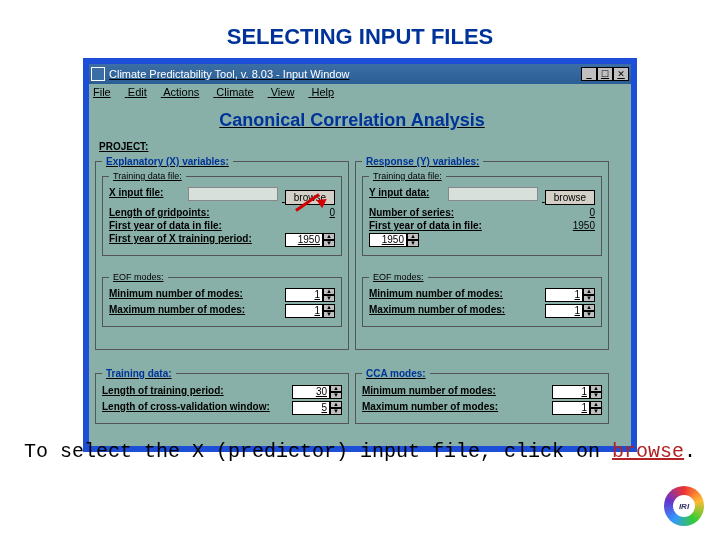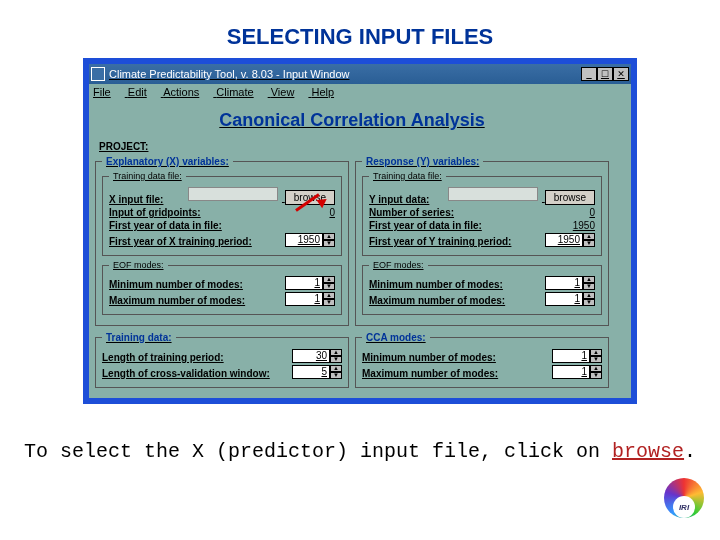--- a/index.html
+++ b/index.html
@@ -11,40 +11,40 @@
   .titlebar-text { flex: 1; }
   .winbtns { display: flex; gap: 0; }
   .winbtn { width: 16px; height: 14px; background: #c0c0c0; border: 1px solid #000; font-size: 9px; line-height: 12px; text-align: center; color:#000; }
   .menubar { background: #88b0a8; font-size: 11px; padding: 2px 4px; color: #000; }
   .menubar span { margin-right: 14px; }
   .workarea { padding: 4px 22px 6px 6px; background: #88b0a8; font-size: 10px; color: #000; }
   .main-heading { text-align: center; font-weight: bold; font-size: 18px; color: #003399; padding: 6px 0 8px 0; }
   .project-row { font-size: 10px; font-weight: bold; padding: 2px 0 4px 4px; }
   .cols { display: flex; gap: 6px; }
   .col { flex: 1; }
-  fieldset { border: 1px solid #555; padding: 4px 6px 6px 6px; margin-bottom: 4px; position: relative; }
+  fieldset { border: 1px solid #555; padding: 4px 6px 6px 6px; margin-bottom: 16px; position: relative; }
   legend { color: #003399; font-weight: bold; font-size: 10px; padding: 0 4px; }
   .inner-legend { color: #000; font-size: 9px; font-weight: normal; }
-  .row { display: flex; align-items: flex-end; font-size: 10px; margin: 2px 0; justify-content: space-between; }
+  .row { display: flex; align-items: flex-start; font-size: 10px; margin: 2px 0; justify-content: space-between; }
   .label { font-weight: bold; font-size: 10px; }
   .btn { background: #d4d0c8; border: 1px solid #000; font-size: 10px; padding: 1px 8px; }
   .val { text-align: right; min-width: 30px; display: inline-block; }
   .spin { display: inline-flex; align-items: stretch; }
   .spin-input { width: 38px; height: 14px; border: 1px solid #000; background: #fff; font-size: 10px; text-align: right; padding-right: 2px; }
   .spin-btns { display: flex; flex-direction: column; }
   .spin-btn { width: 12px; height: 7px; background: #c0c0c0; border: 1px solid #000; font-size: 6px; line-height: 5px; text-align: center; }
   .fileinput { display:inline-block; width:90px; height:14px; border:1px solid #888; background:#d8e0dc; margin-right:4px; }
   .bottom-row { display: flex; gap: 6px; margin-top: 2px; }
   .bottom-row fieldset { flex: 1; }
   .arrow { position: absolute; left: 296px; top: 209px; pointer-events:none; }
   .arrow-line { width: 28px; height: 3px; background: #d40000; transform: rotate(-35deg); transform-origin: left center; }
   .arrow-head { position:absolute; left:22px; top:-12px; width:0; height:0; border-left:5px solid transparent; border-right:5px solid transparent; border-bottom:9px solid #d40000; transform: rotate(55deg); }
   .caption { text-align: center; font-size: 20px; color: #000; position: absolute; width: 100%; top: 440px; font-family: Liberation Mono, monospace; }
   .caption .hl { color: #b22222; text-decoration: underline; }
-  .logo { position:absolute; right:16px; bottom:22px; width:40px; height:40px; border-radius:50%; background: conic-gradient(#e33,#fb3,#3c3,#39f,#63c,#e33); display:flex; align-items:flex-end; justify-content:center; }
+  .logo { position:absolute; right:16px; bottom:14px; width:40px; height:40px; border-radius:50%; background: conic-gradient(#e33,#fb3,#3c3,#39f,#63c,#e33); display:flex; align-items:center; justify-content:center; }
   .logo-inner { width:22px; height:22px; border-radius:50%; background:#fff; display:flex; align-items:center; justify-content:center; font-size:8px; font-weight:bold; color:#336; font-style:italic; }
 </style>
 </head>
 <body>
 
 <div class="slide-title">SELECTING INPUT FILES</div>
 
 <div class="app">
   <div class="titlebar">
     <span class="titlebar-icon"></span>
@@ -75,21 +75,21 @@
           <fieldset>
             <legend class="inner-legend">Training data file:</legend>
             <div class="row">
               <span class="label">X input file:</span>
               <span>
                 <span class="fileinput"></span>
                 <button class="btn">browse</button>
               </span>
             </div>
             <div class="row">
-              <span class="label">Input of gridpoints:</span>
+              <span class="label">Length of gridpoints:</span>
               <span class="val">0</span>
             </div>
             <div class="row">
               <span class="label">First year of data in file:</span>
               <span class="val"></span>
             </div>
             <div class="row">
               <span class="label">First year of X training period:</span>
               <span class="spin">
                 <span class="spin-input">1950</span>
@@ -140,21 +140,20 @@
             </div>
             <div class="row">
               <span class="label">Number of series:</span>
               <span class="val">0</span>
             </div>
             <div class="row">
               <span class="label">First year of data in file:</span>
               <span class="val">1950</span>
             </div>
             <div class="row">
-              <span class="label">First year of Y training period:</span>
               <span class="spin">
                 <span class="spin-input">1950</span>
                 <span class="spin-btns">
                     <span class="spin-btn">▲</span>
                     <span class="spin-btn">▼</span>
                   </span>
               </span>
             </div>
           </fieldset>
           <fieldset>

